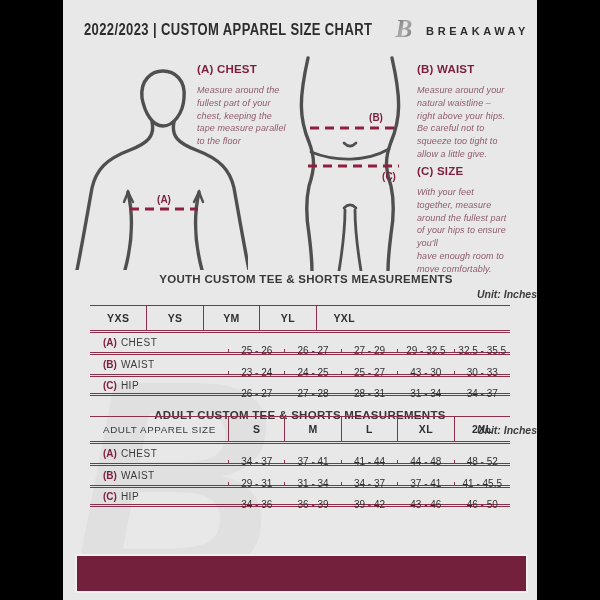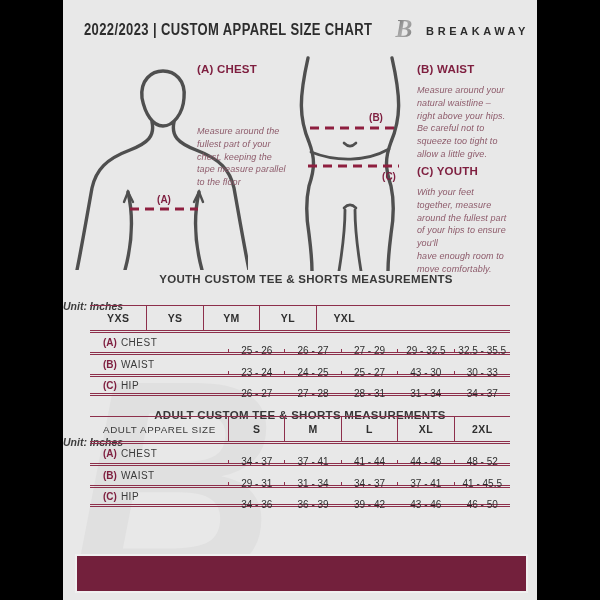--- a/index.html
+++ b/index.html
@@ -40,34 +40,34 @@
   .fig-lower { left:221px; top:56px; }
 
   .instr-heading {
     position:absolute; font-size:11.5px; font-weight:800; color:#7e1e3f; letter-spacing:0.2px;
   }
   .instr-body {
     position:absolute; font-size:9px; font-style:italic; color:#8d5a6a;
     line-height:1.42; white-space:pre-line; letter-spacing:0.1px;
   }
   .h-chest { left:134px; top:63px; }
-  .b-chest { left:134px; top:84px; width:102px;margin-top:41px; }
+  .b-chest { left:134px; top:84px; width:102px; }
   .h-waist { left:354px; top:63px; }
   .b-waist { left:354px; top:84px; width:108px; }
   .h-hips  { left:354px; top:165px; }
   .b-hips  { left:354px; top:186px; width:110px; }
 
   
   .sec-title {
     position:absolute; left:0; width:100%; text-align:center;
     font-size:11.5px; font-weight:800; color:#383838; letter-spacing:0.3px; z-index:1;
   }
   .sec-unit {
-    position:absolute; left:0; width:100%; text-align:left;
-    font-size:10.5px; font-style:italic; font-weight:600; color:#3c3c3c; z-index:1;margin-top:12px;
+    position:absolute; left:0; width:100%; text-align:right;
+    font-size:10.5px; font-style:italic; font-weight:600; color:#3c3c3c; z-index:1;
   }
   .youth-title { top:273px;padding-left:12px; } .youth-unit { top:288px; }
   .adult-title { top:409px; } .adult-unit { top:424px; }
 
   
   .tbl { position:absolute; left:27px; width:420px; z-index:1; }
   .youth-tbl { top:305px; }
   .adult-tbl { top:416px; }
   .tr { display:flex; border-top:3px double #8d2f4b; }
   .tr.head { border-top:1.6px solid #8d2f4b; height:25px; }
@@ -155,21 +155,21 @@
 to the floor</div>
 
     <div class="instr-heading h-waist">(B) WAIST</div>
     <div class="instr-body b-waist">Measure around your
 natural waistline –
 right above your hips.
 Be careful not to
 squeeze too tight to
 allow a little give.</div>
 
-    <div class="instr-heading h-hips">(C) YOUTH</div>
+    <div class="instr-heading h-hips">(C) SIZE</div>
     <div class="instr-body b-hips">With your feet
 together, measure
 around the fullest part
 of your hips to ensure
 you'll
 have enough room to
 move comfortably.</div>
   </div>
 
   <div class="sec-title youth-title">YOUTH CUSTOM TEE &amp; SHORTS MEASUREMENTS</div>

